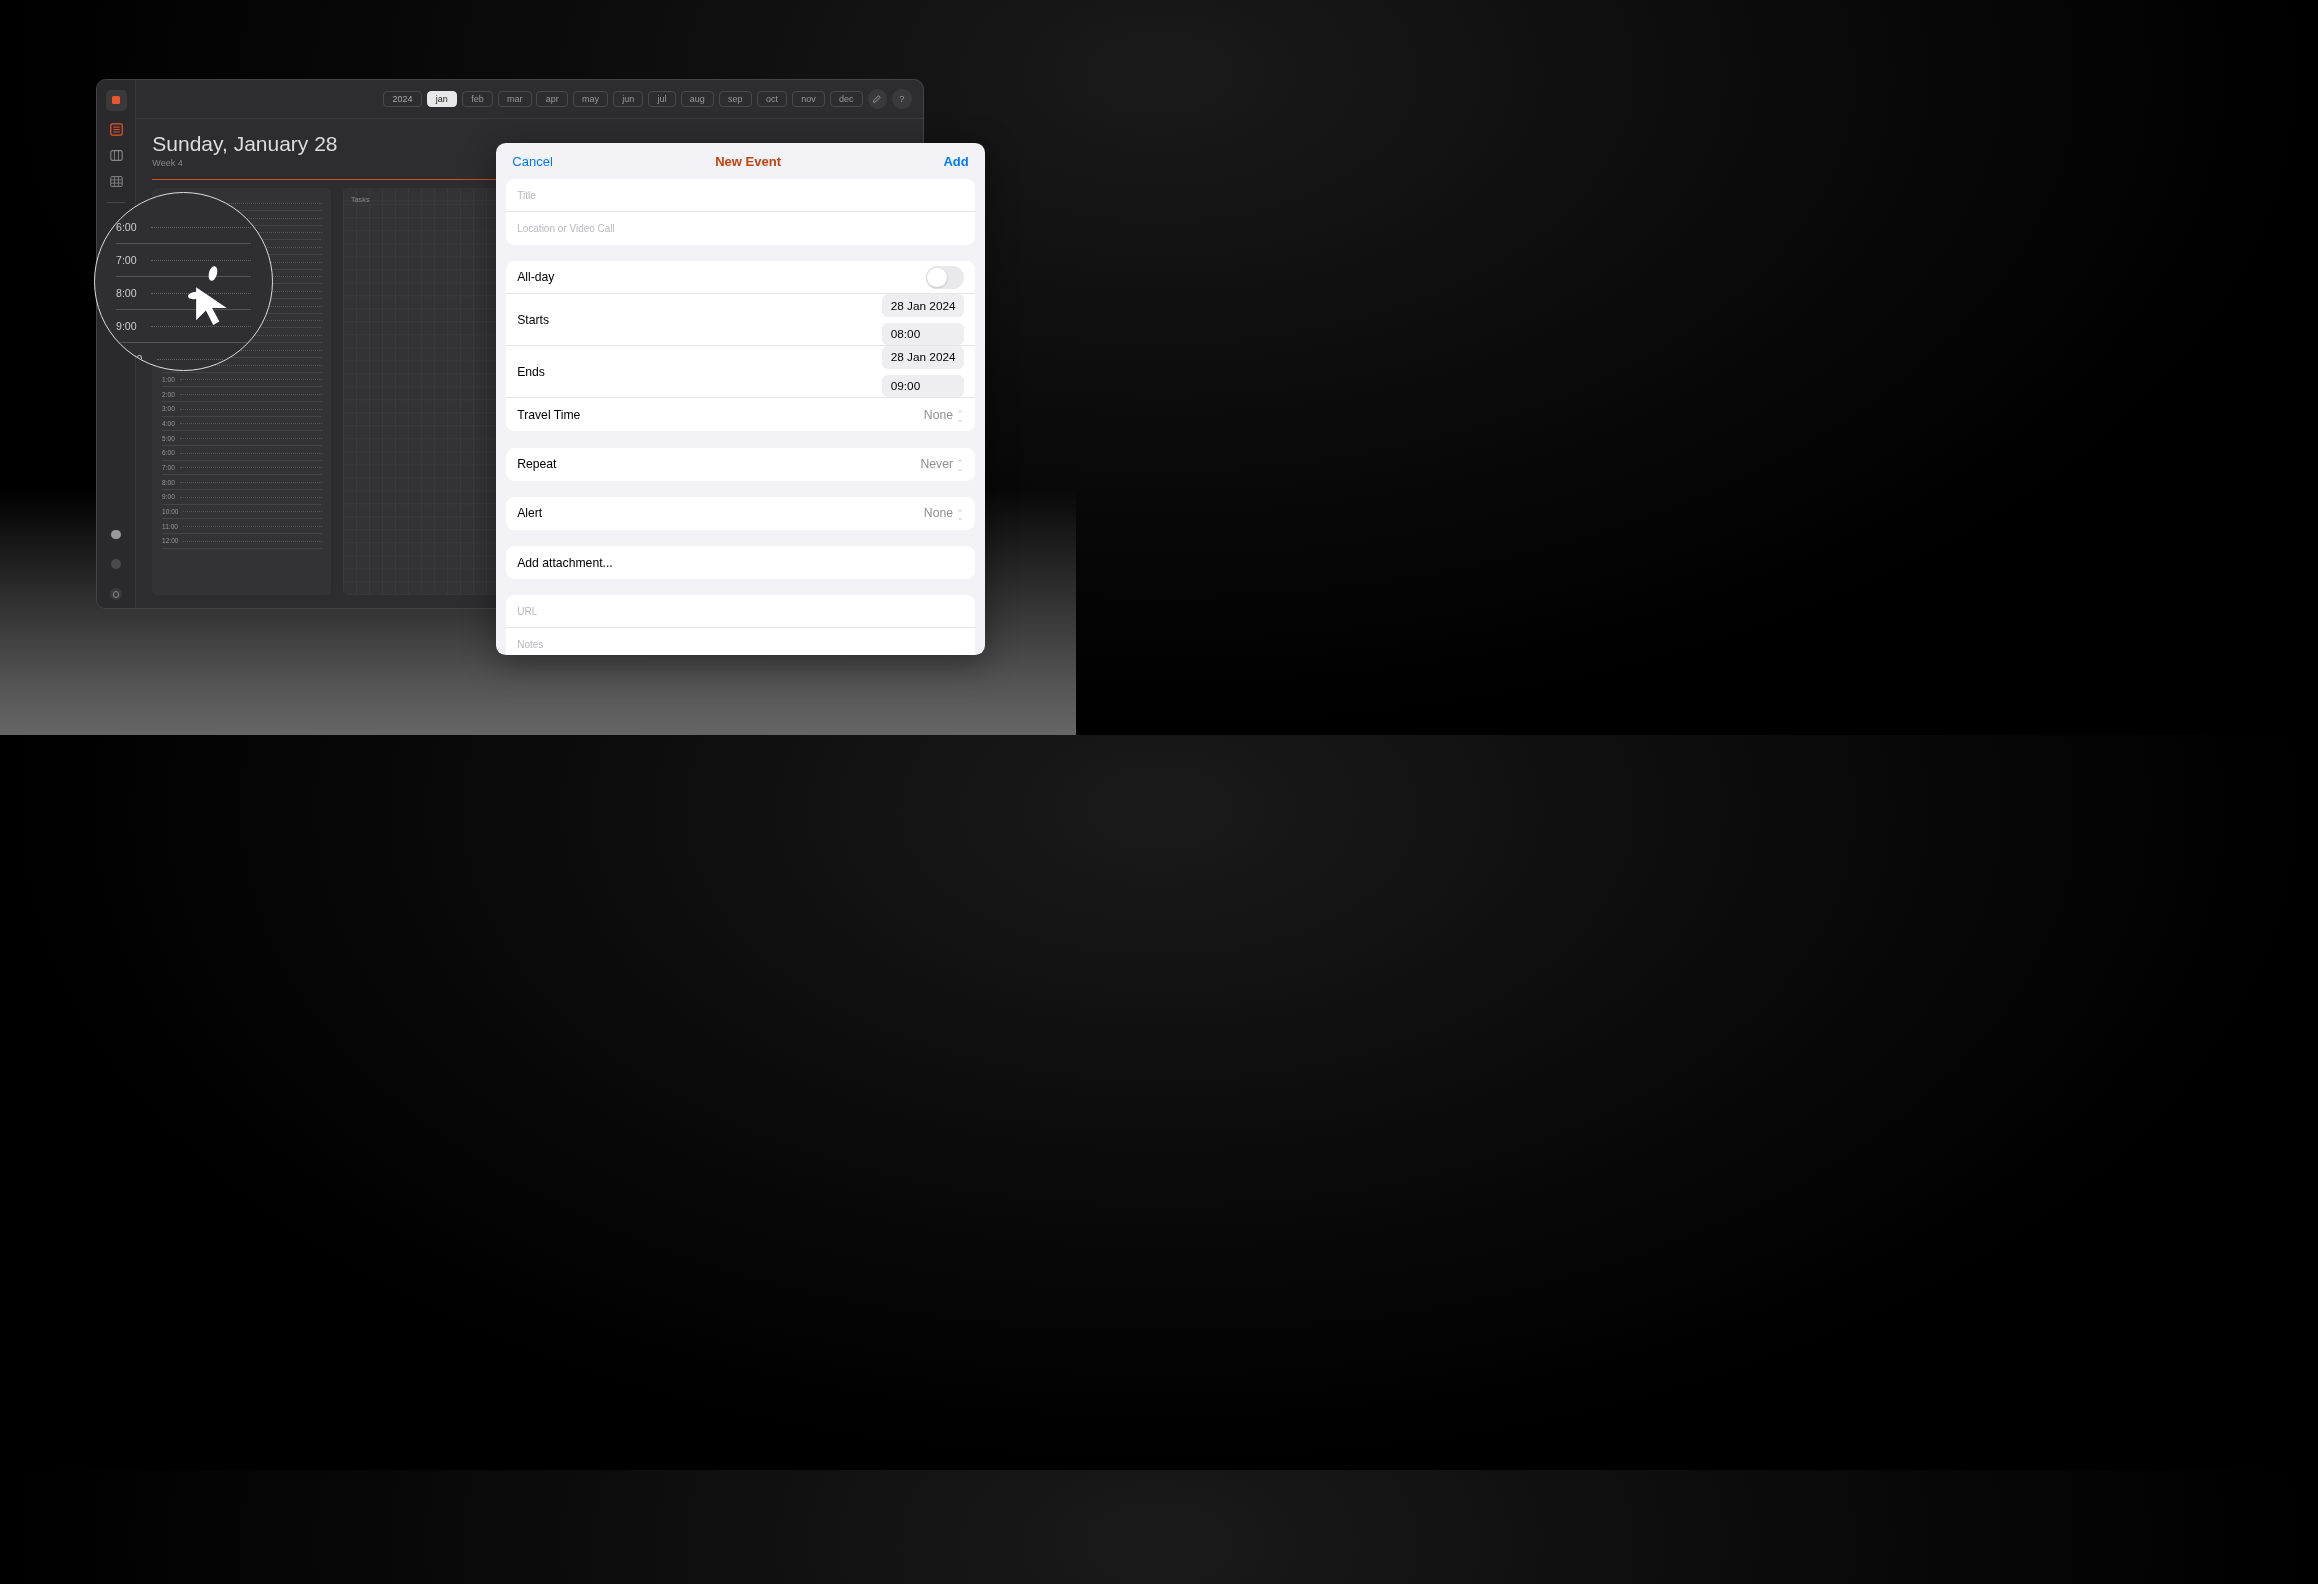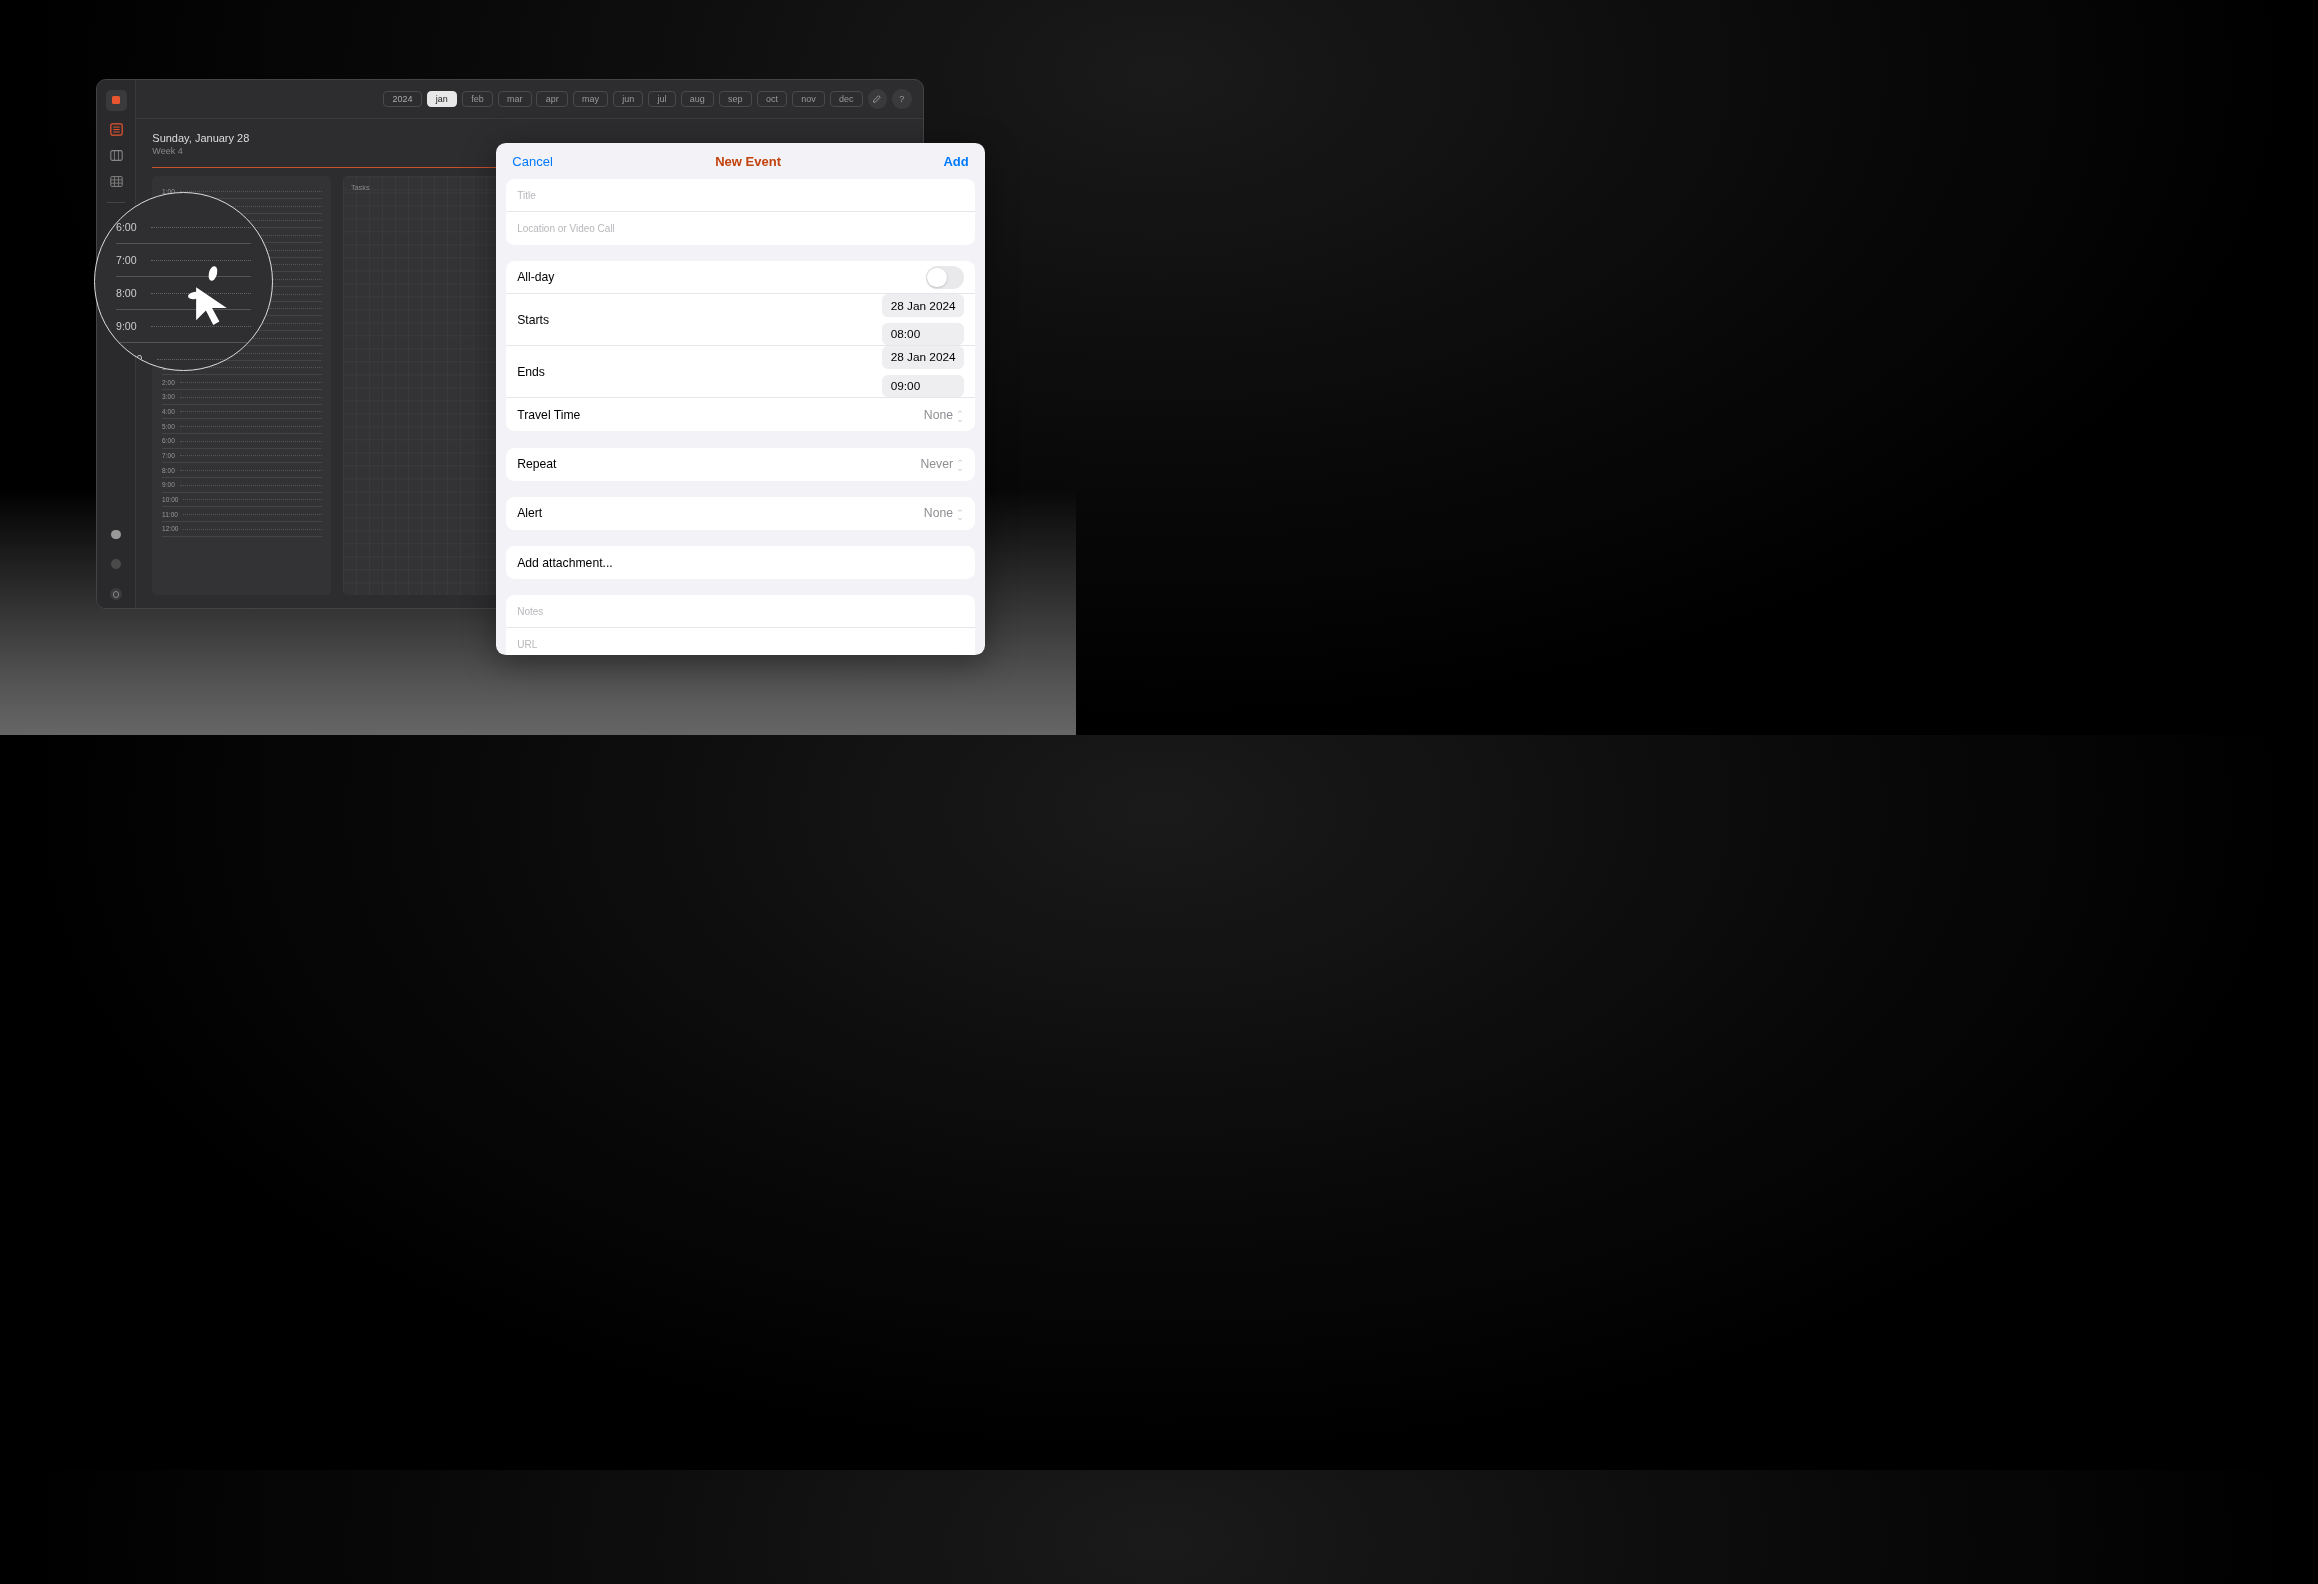--- a/index.html
+++ b/index.html
@@ -93,21 +93,21 @@
   font-size: 9px;
 }
 
 .content {
   flex: 1;
   padding: 13px 16.3px;
   display: flex;
   flex-direction: column;
 }
 .date-header { margin-bottom: 3.3px; }
-.date-title { font-size: 11px; font-weight: 500; color: #ddd; }
+.date-title { font-size: 21px; font-weight: 500; color: #ddd; }
 .week-label { font-size: 9px; color: #888; margin-top: 1.6px; }
 .hr-accent { height: 0.8px; background: #c8502a; margin-top: 8.2px; margin-bottom: 8.2px; }
 
 .panels {
   flex: 1;
   display: flex;
   gap: 11.4px;
 }
 .day-panel {
   width: 179px;
@@ -529,21 +529,21 @@
           </div>
       </div>
     </div>
     <div class="form-group">
       <div class="form-row">
         <span>Add attachment...</span>
       </div>
     </div>
     <div class="form-group">
       <div class="form-row">
+          <input type="text" placeholder="URL" style="">
+        </div>
+      <div class="form-row">
           <input type="text" placeholder="Notes" style="">
-        </div>
-      <div class="form-row">
-          <input type="text" placeholder="URL" style="">
         </div>
     </div>
   </div>
 </div>
 
 
 </body></html>

